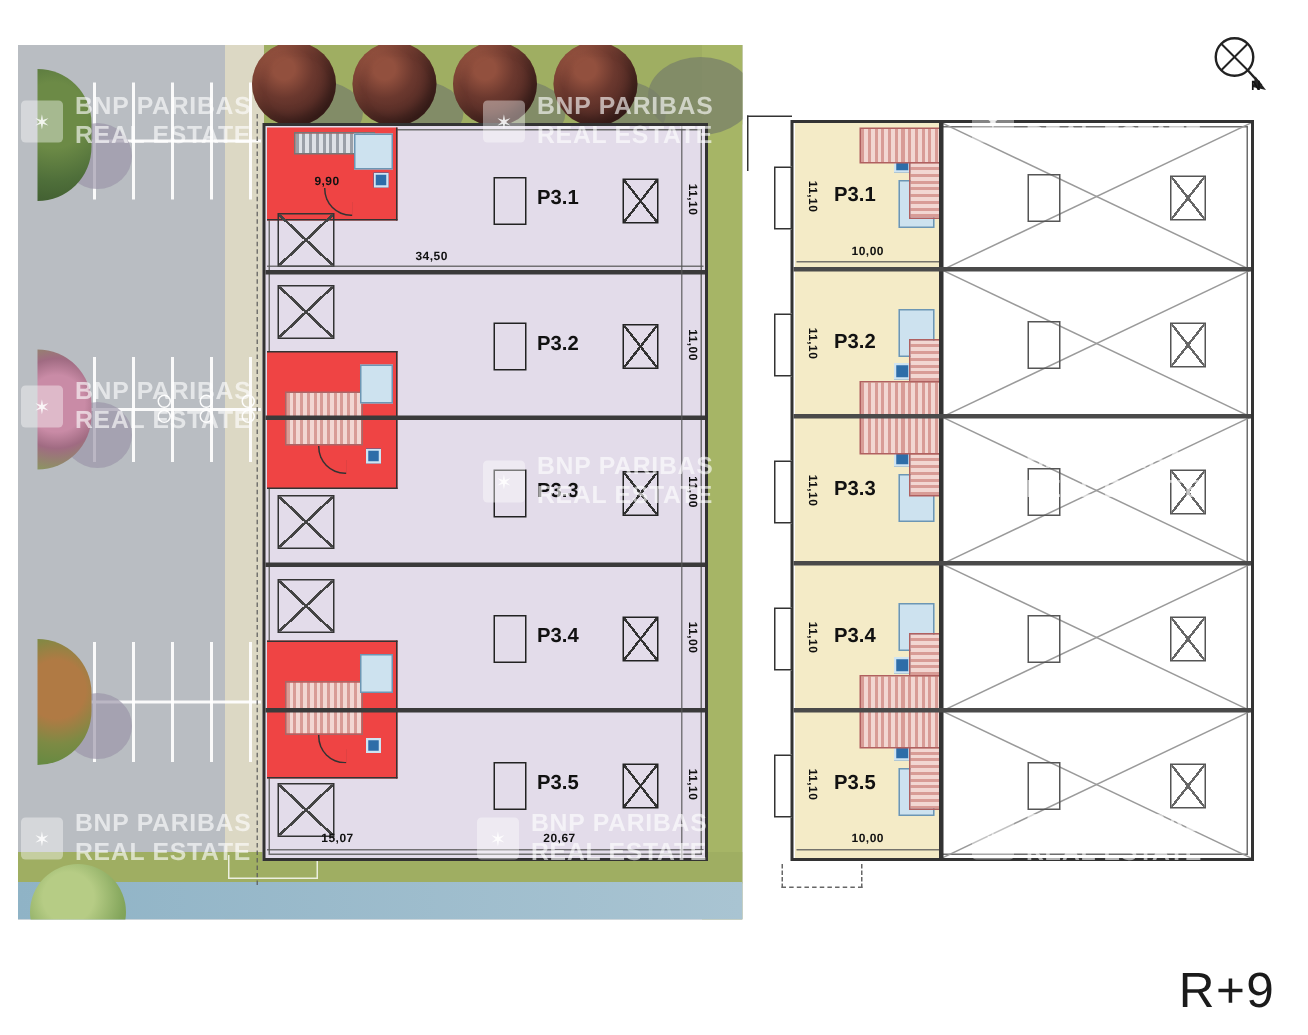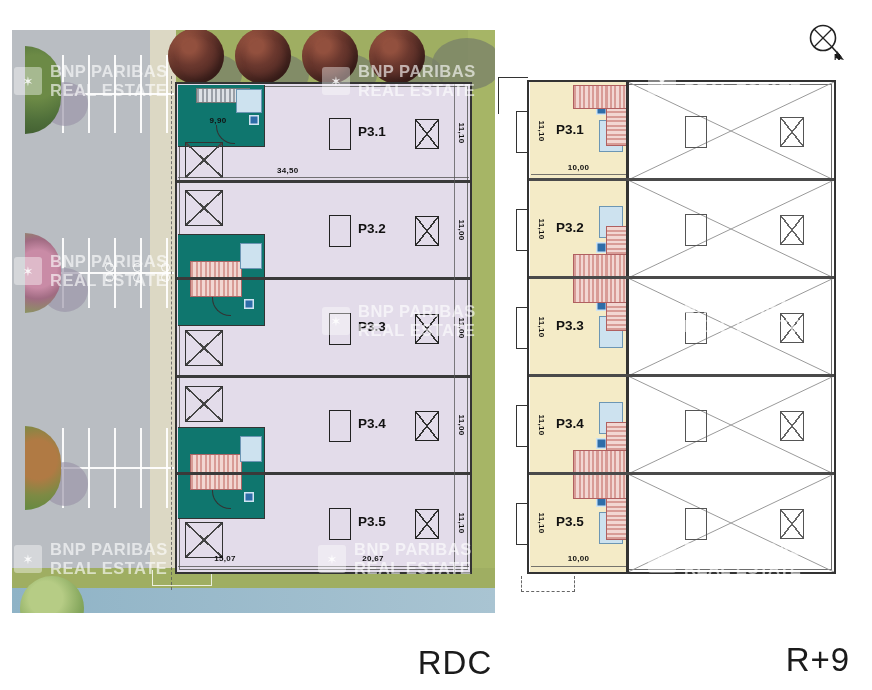--- a/index.html
+++ b/index.html
@@ -48,21 +48,21 @@
   .ulabel{position:absolute;left:181px;top:calc(var(--cy) - 9px);font-size:13.5px;font-weight:bold;color:#111;}
   .crect{position:absolute;left:238px;top:calc(var(--cy) - 14px);width:22px;height:28px;border:1.6px solid #222;
         background:
          linear-gradient(to top right, transparent calc(50% - .8px), #333 calc(50% - .8px) calc(50% + .8px), transparent calc(50% + .8px)),
          linear-gradient(to bottom right, transparent calc(50% - .8px), #333 calc(50% - .8px) calc(50% + .8px), transparent calc(50% + .8px));}
   .dimtxt{font-size:8px;font-weight:bold;color:#111;letter-spacing:.3px;}
   .vdim{position:absolute;left:256px;top:calc(var(--cy) - 5px);width:56px;height:10px;line-height:10px;
         text-align:center;transform:rotate(90deg);}
   .rdim-line{left:277px;top:0;width:1px;height:488px;background:#555;opacity:.75;}
 
-  .entry{position:absolute;left:1px;width:86px;background:#0f766e;border-right:1.5px solid #333;border-bottom:1.5px solid #333;}
+  .entry{position:absolute;left:1px;width:86px;background:#ef4444;border-right:1.5px solid #333;border-bottom:1.5px solid #333;}
   .e0{top:1px;height:61px;border-top:none;} .e1{top:150px;height:90px;border-top:1.5px solid #333;}
   .e2{top:343px;height:90px;border-top:1.5px solid #333;}
   .stair-gray{position:absolute;left:18px;top:3px;width:52px;height:13px;border:1px solid #777;
         background:repeating-linear-gradient(90deg,#9aa0a8 0 2px,#dde1e6 2px 4.5px);}
   .stair-pink-h{position:absolute;left:12px;top:26px;width:50px;height:34px;border:1px solid #a66;
         background:repeating-linear-gradient(90deg,#d89c96 0 2px,#f2d7d2 2px 4.5px);}
   .bath{position:absolute;background:#cde2ef;border:1px solid #6c96b4;}
   .wc{position:absolute;background:#2e6da8;box-shadow:inset 0 0 0 1.5px #cfe4f2;}
   .arc{position:absolute;width:18px;height:18px;border-left:1.2px solid #333;border-bottom:1.2px solid #333;
        border-radius:0 0 0 18px;}
@@ -417,16 +417,15 @@
     <svg width="60" height="52">
       <circle cx="19" cy="18" r="12.5" fill="none" stroke="#222" stroke-width="1.6"></circle>
       <line x1="10" y1="9" x2="28" y2="27" stroke="#222" stroke-width="1.3"></line>
       <line x1="28" y1="9" x2="10" y2="27" stroke="#222" stroke-width="1.3"></line>
       <line x1="28" y1="27" x2="37" y2="37" stroke="#222" stroke-width="1.6"></line>
       <polygon points="33,31 40,40 31,38" fill="#222"></polygon>
     </svg>
   </div>
   <div class="north-n">N</div>
 
-  <div class="floor-label" style="left:405px;top:644px;width:100px;text-align:center;">RDC</div>
   <div class="floor-label" style="left:768px;top:641px;width:100px;text-align:center;">R+9</div>
 
 </div>
 
 </body></html>

